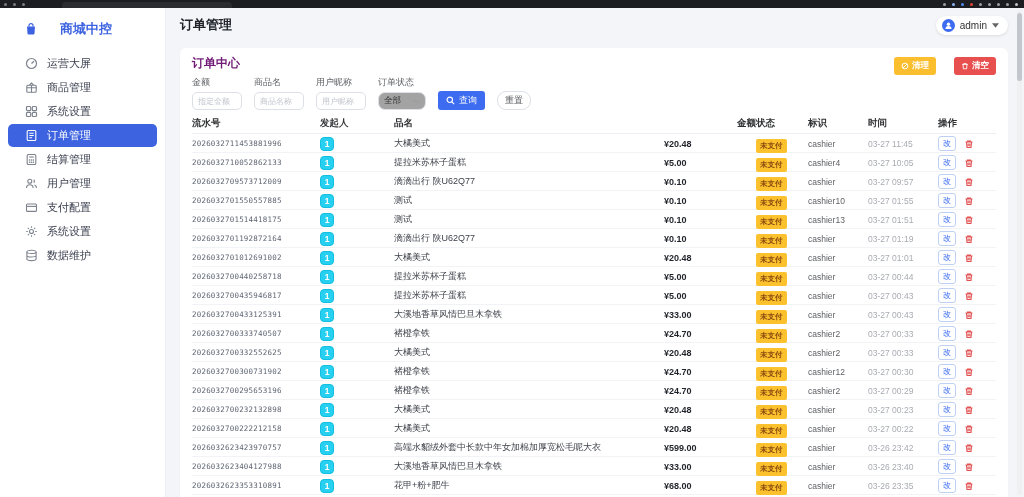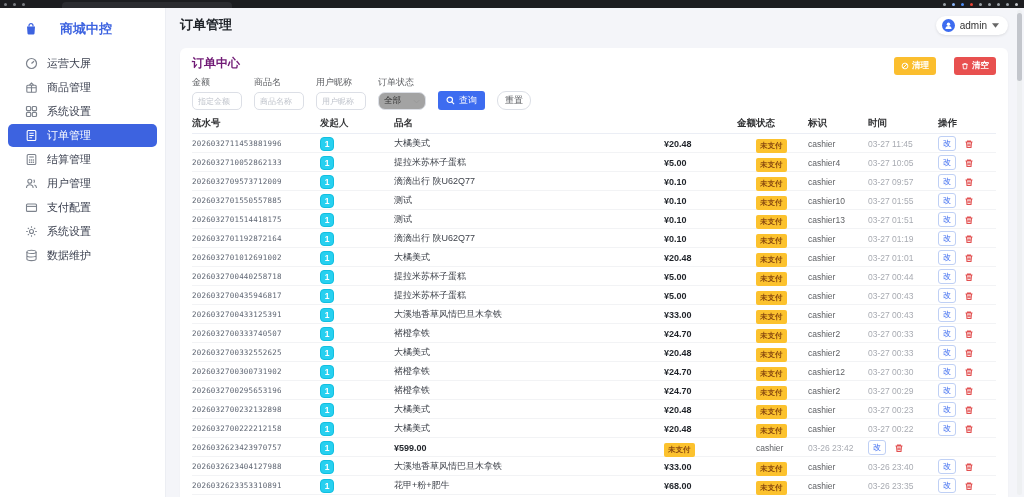--- a/index.html
+++ b/index.html
@@ -594,20 +594,21 @@
                   </svg>
       </span>
     </span>
   </div>
 
   <div class="trow">
     <span class="serial">2026032623423970757</span>
     <span>
                 <span class="initiator-badge">1</span>
               </span>
+    <span class="pname">高端水貂绒外套中长款中年女加棉加厚宽松毛呢大衣</span>
     <span class="amt">¥599.00</span>
     <span><span class="status-badge">未支付</span></span>
     <span class="tag">cashier</span>
     <span class="time">03-26 23:42</span>
     <span class="actions">
       <button class="edit-btn">改</button>
       <span class="trash-btn">
         <svg viewBox="0 0 10 10" fill="none" stroke="currentColor" stroke-width="1.1">
                     <path d="M1.5 3h7M3.5 3V2h3v1M2.5 3l.5 5.5h4L7.5 3M4.2 4.5v2.8M5.8 4.5v2.8"></path>
                   </svg>

